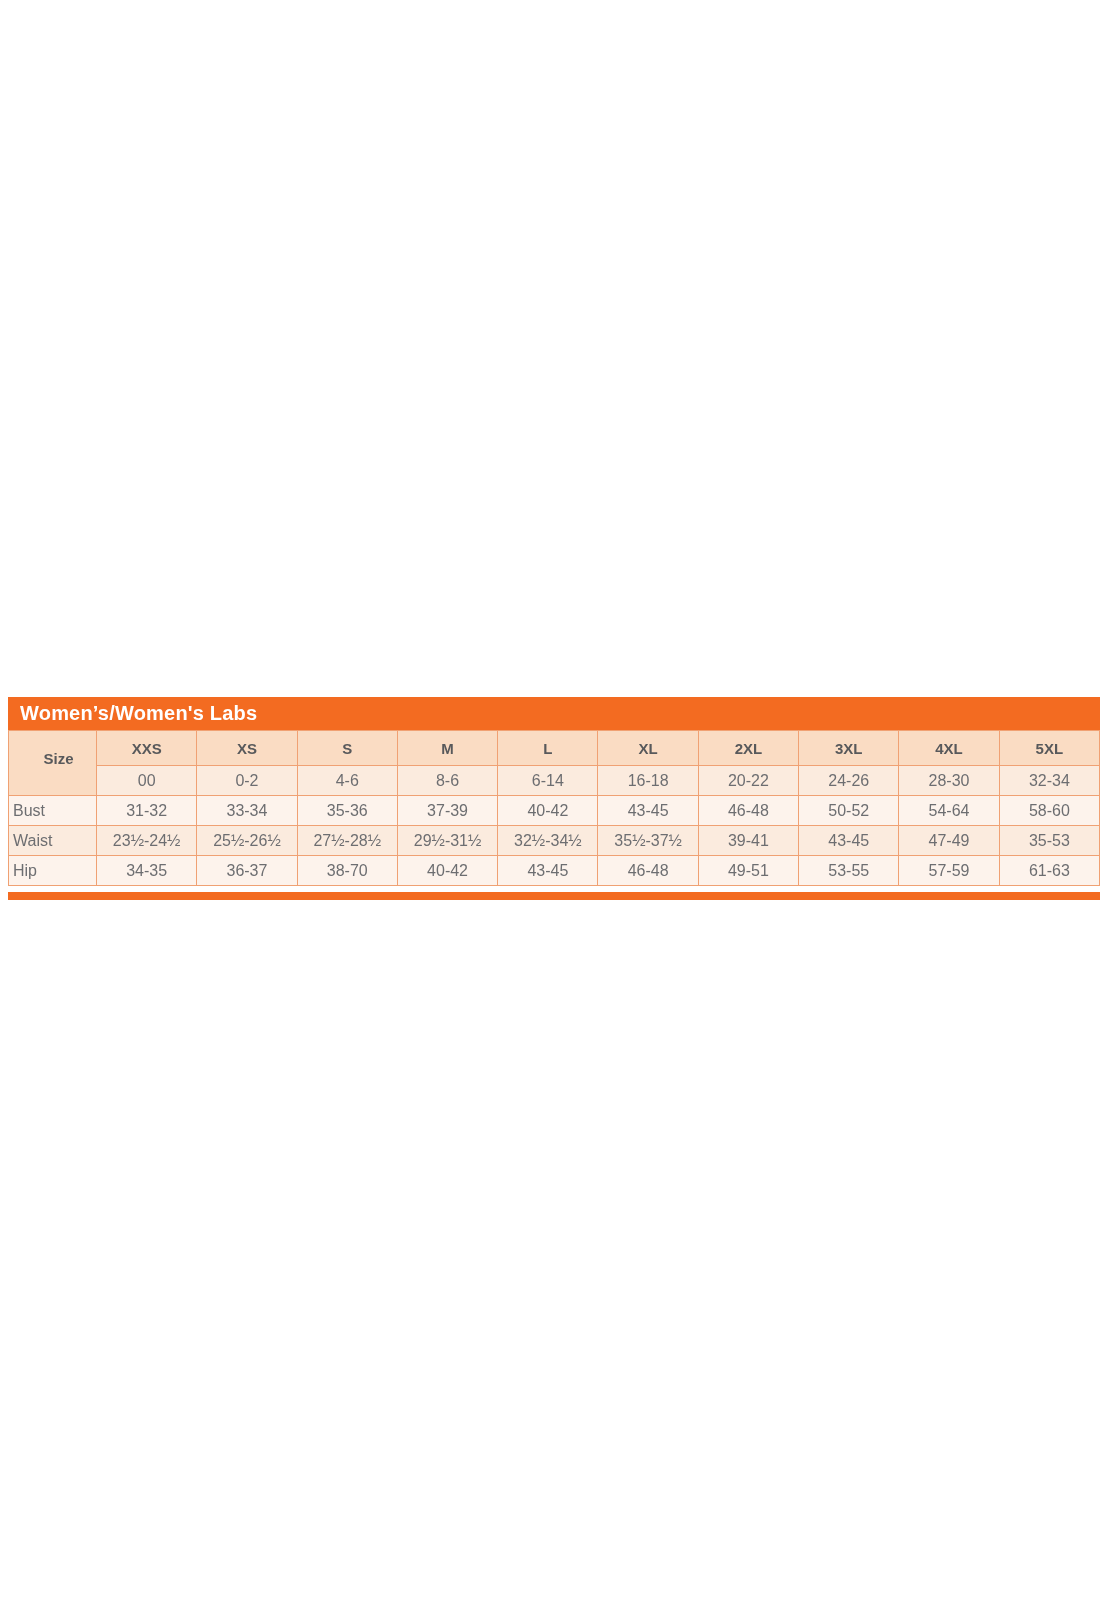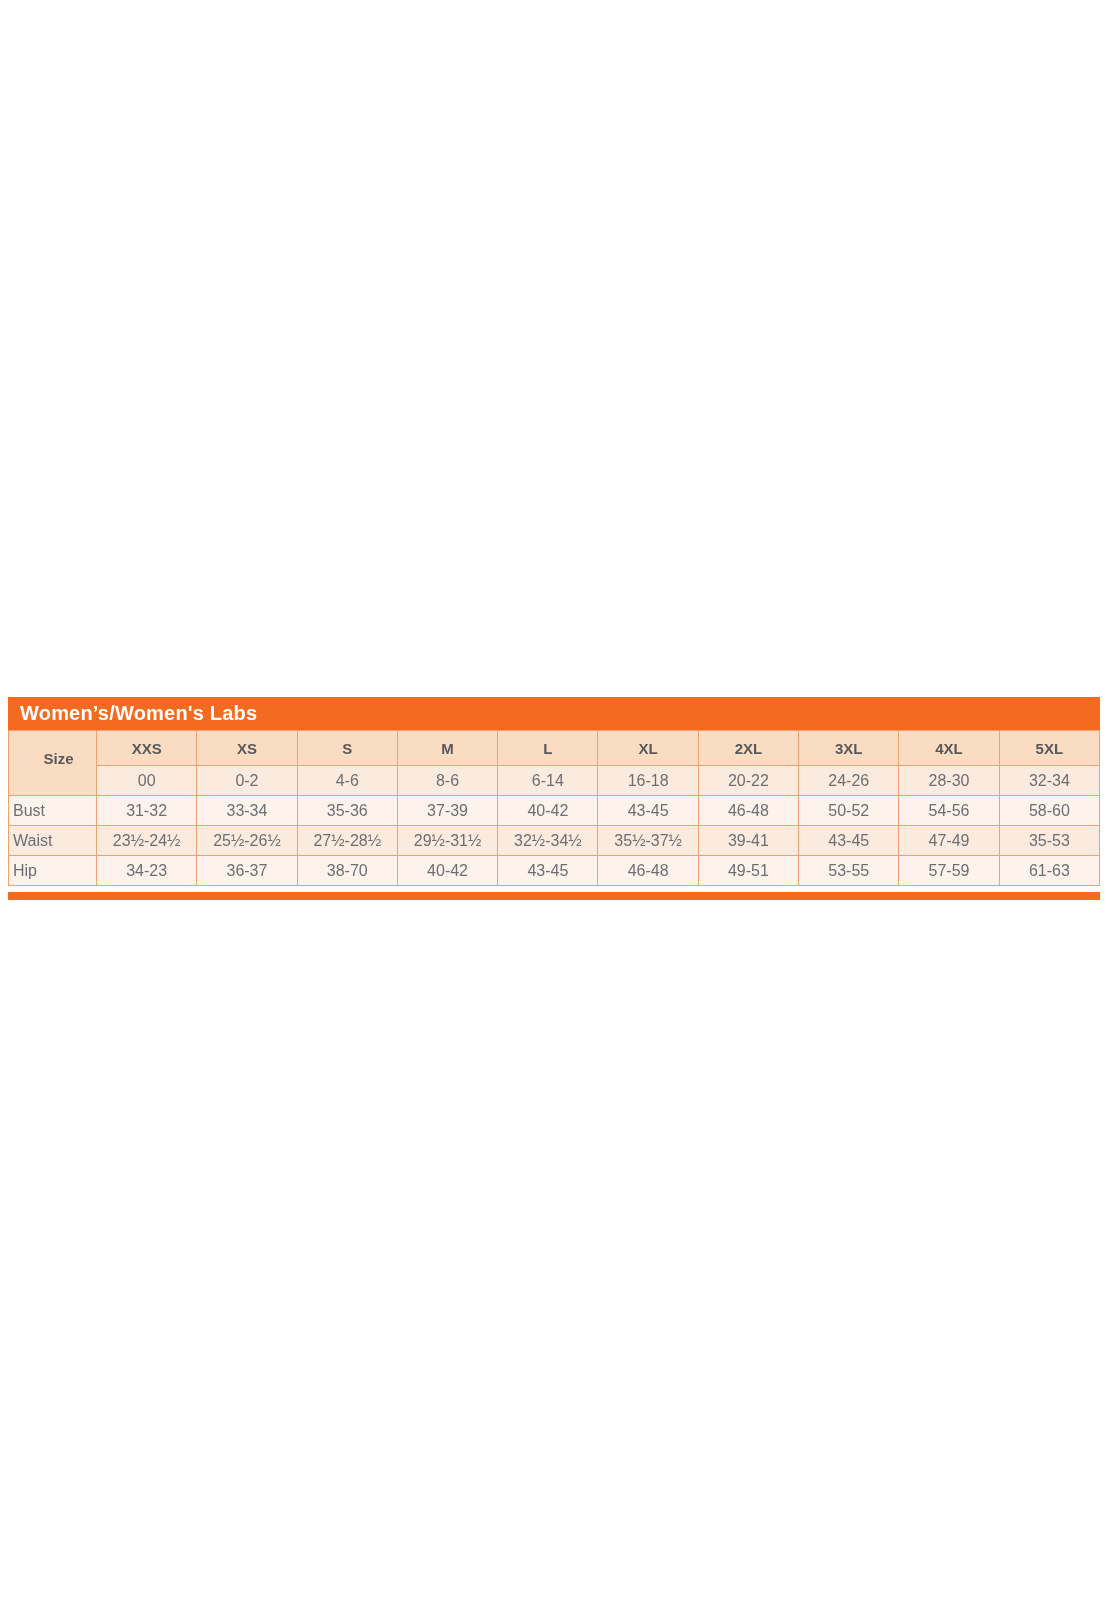--- a/index.html
+++ b/index.html
@@ -135,39 +135,39 @@
         <tr class="data-row light">
           <td class="rowlabel">Bust</td>
           <td>31-32</td>
           <td>33-34</td>
           <td>35-36</td>
           <td>37-39</td>
           <td>40-42</td>
           <td>43-45</td>
           <td>46-48</td>
           <td>50-52</td>
-          <td>54-56</td>
+          <td>54-64</td>
           <td>58-60</td>
         </tr>
         <tr class="data-row shaded">
           <td class="rowlabel">Waist</td>
           <td>23½-24½</td>
           <td>25½-26½</td>
           <td>27½-28½</td>
           <td>29½-31½</td>
           <td>32½-34½</td>
           <td>35½-37½</td>
           <td>39-41</td>
           <td>43-45</td>
           <td>47-49</td>
           <td>35-53</td>
         </tr>
         <tr class="data-row light">
           <td class="rowlabel">Hip</td>
-          <td>34-23</td>
+          <td>34-35</td>
           <td>36-37</td>
           <td>38-70</td>
           <td>40-42</td>
           <td>43-45</td>
           <td>46-48</td>
           <td>49-51</td>
           <td>53-55</td>
           <td>57-59</td>
           <td>61-63</td>
         </tr>

